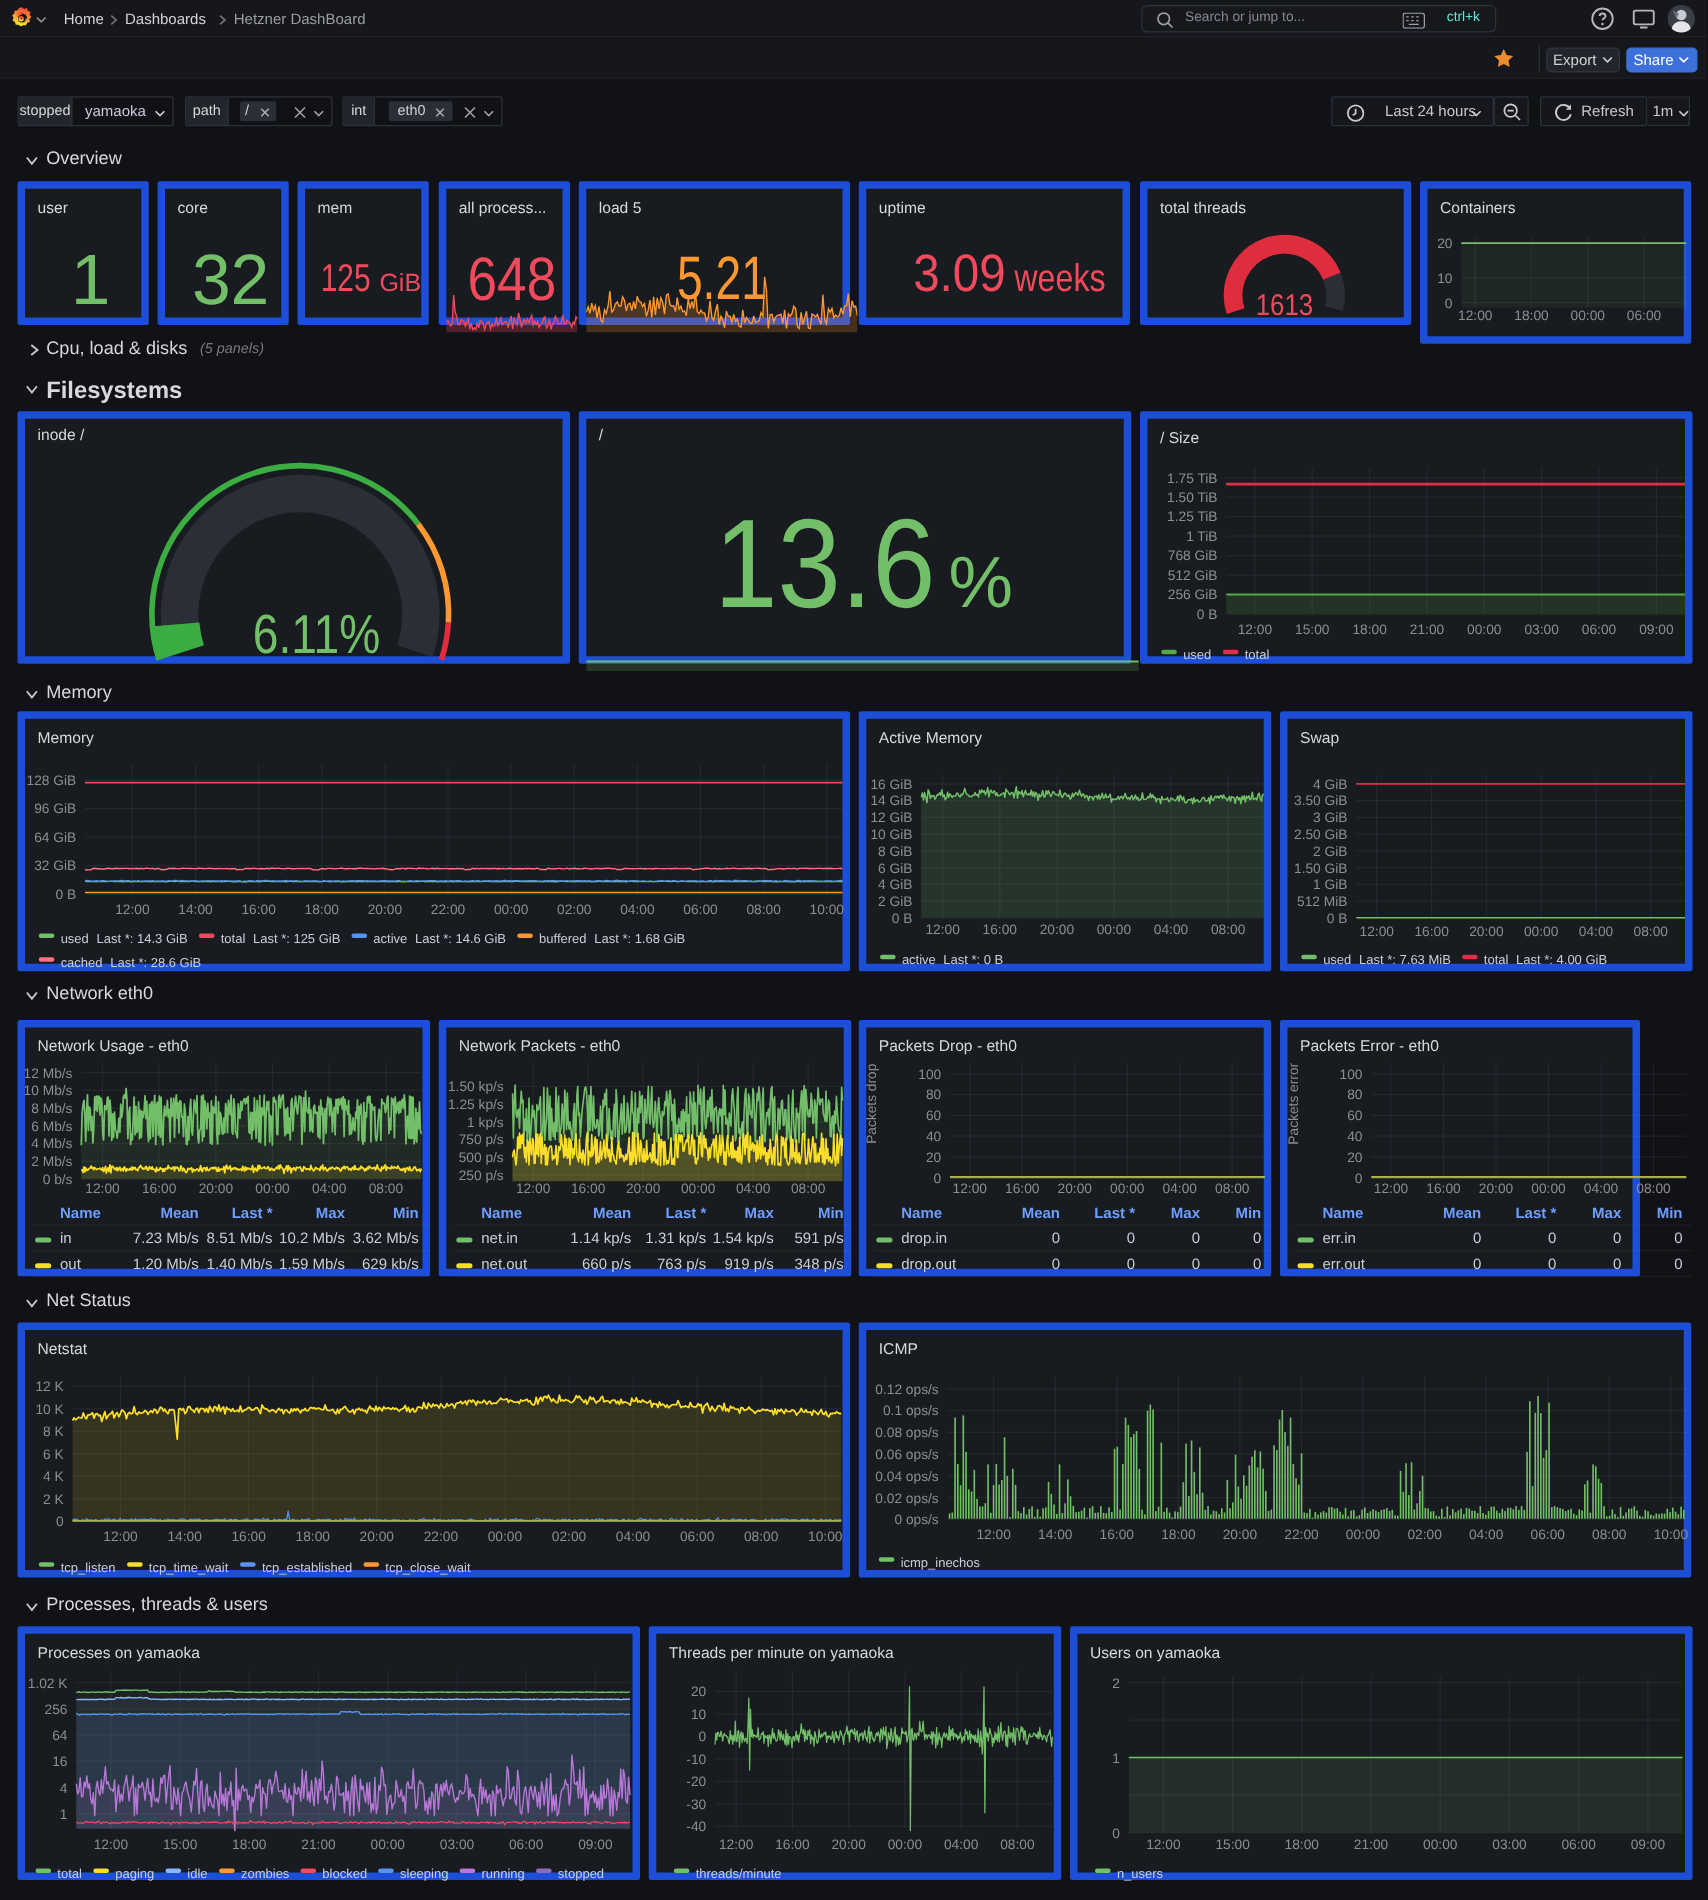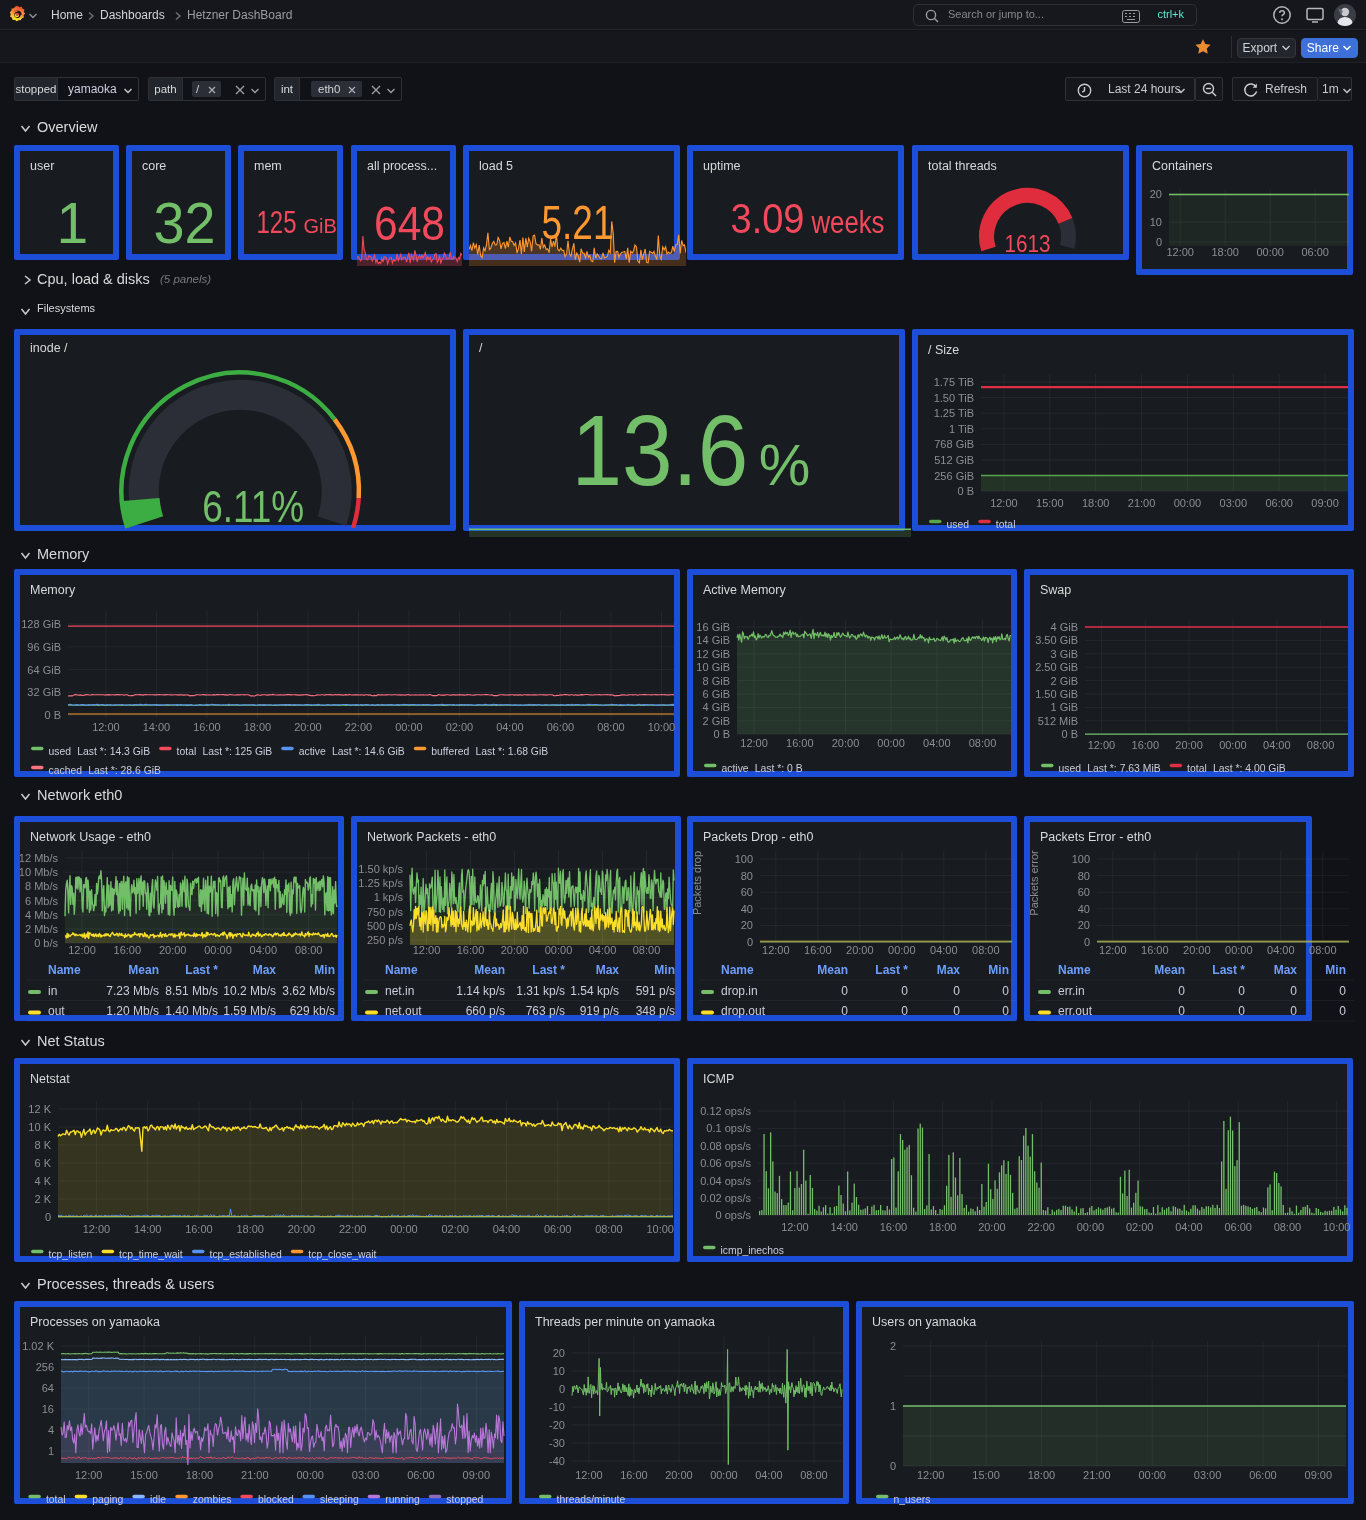--- a/index.html
+++ b/index.html
@@ -154,21 +154,21 @@
   </svg>
 <div style="position:absolute;left:37px;top:119px;font-size:14.5px;font-weight:500;color:#d8d9da">Overview</div>
 <svg width="12" height="12" style="position:absolute;left:21px;top:274px">
     <path d="M4 2l5 4-5 4" stroke="#c9cace" stroke-width="1.5" fill="none"></path>
   </svg>
 <div style="position:absolute;left:37px;top:271px;font-size:14.5px;font-weight:500;color:#d8d9da">Cpu, load &amp; disks</div>
 <div style="position:absolute;left:160px;top:273px;font-size:11.5px;font-style:italic;color:#77797f">(5 panels)</div>
 <svg width="12" height="12" style="position:absolute;left:19px;top:305px">
     <path d="M2.5 4l4 5 4-5" stroke="#c9cace" stroke-width="1.5" fill="none"></path>
   </svg>
-<div style="position:absolute;left:37px;top:302px;font-size:11px;font-weight:400;color:#d8d9da">Filesystems</div>
+<div style="position:absolute;left:37px;top:302px;font-size:19px;font-weight:700;color:#d8d9da">Filesystems</div>
 <svg width="12" height="12" style="position:absolute;left:19px;top:549px">
     <path d="M2.5 4l4 5 4-5" stroke="#c9cace" stroke-width="1.5" fill="none"></path>
   </svg>
 <div style="position:absolute;left:37px;top:546px;font-size:14.5px;font-weight:500;color:#d8d9da">Memory</div>
 <svg width="12" height="12" style="position:absolute;left:19px;top:790px">
     <path d="M2.5 4l4 5 4-5" stroke="#c9cace" stroke-width="1.5" fill="none"></path>
   </svg>
 <div style="position:absolute;left:37px;top:787px;font-size:14.5px;font-weight:500;color:#d8d9da">Network eth0</div>
 <svg width="12" height="12" style="position:absolute;left:19px;top:1036px">
     <path d="M2.5 4l4 5 4-5" stroke="#c9cace" stroke-width="1.5" fill="none"></path>

